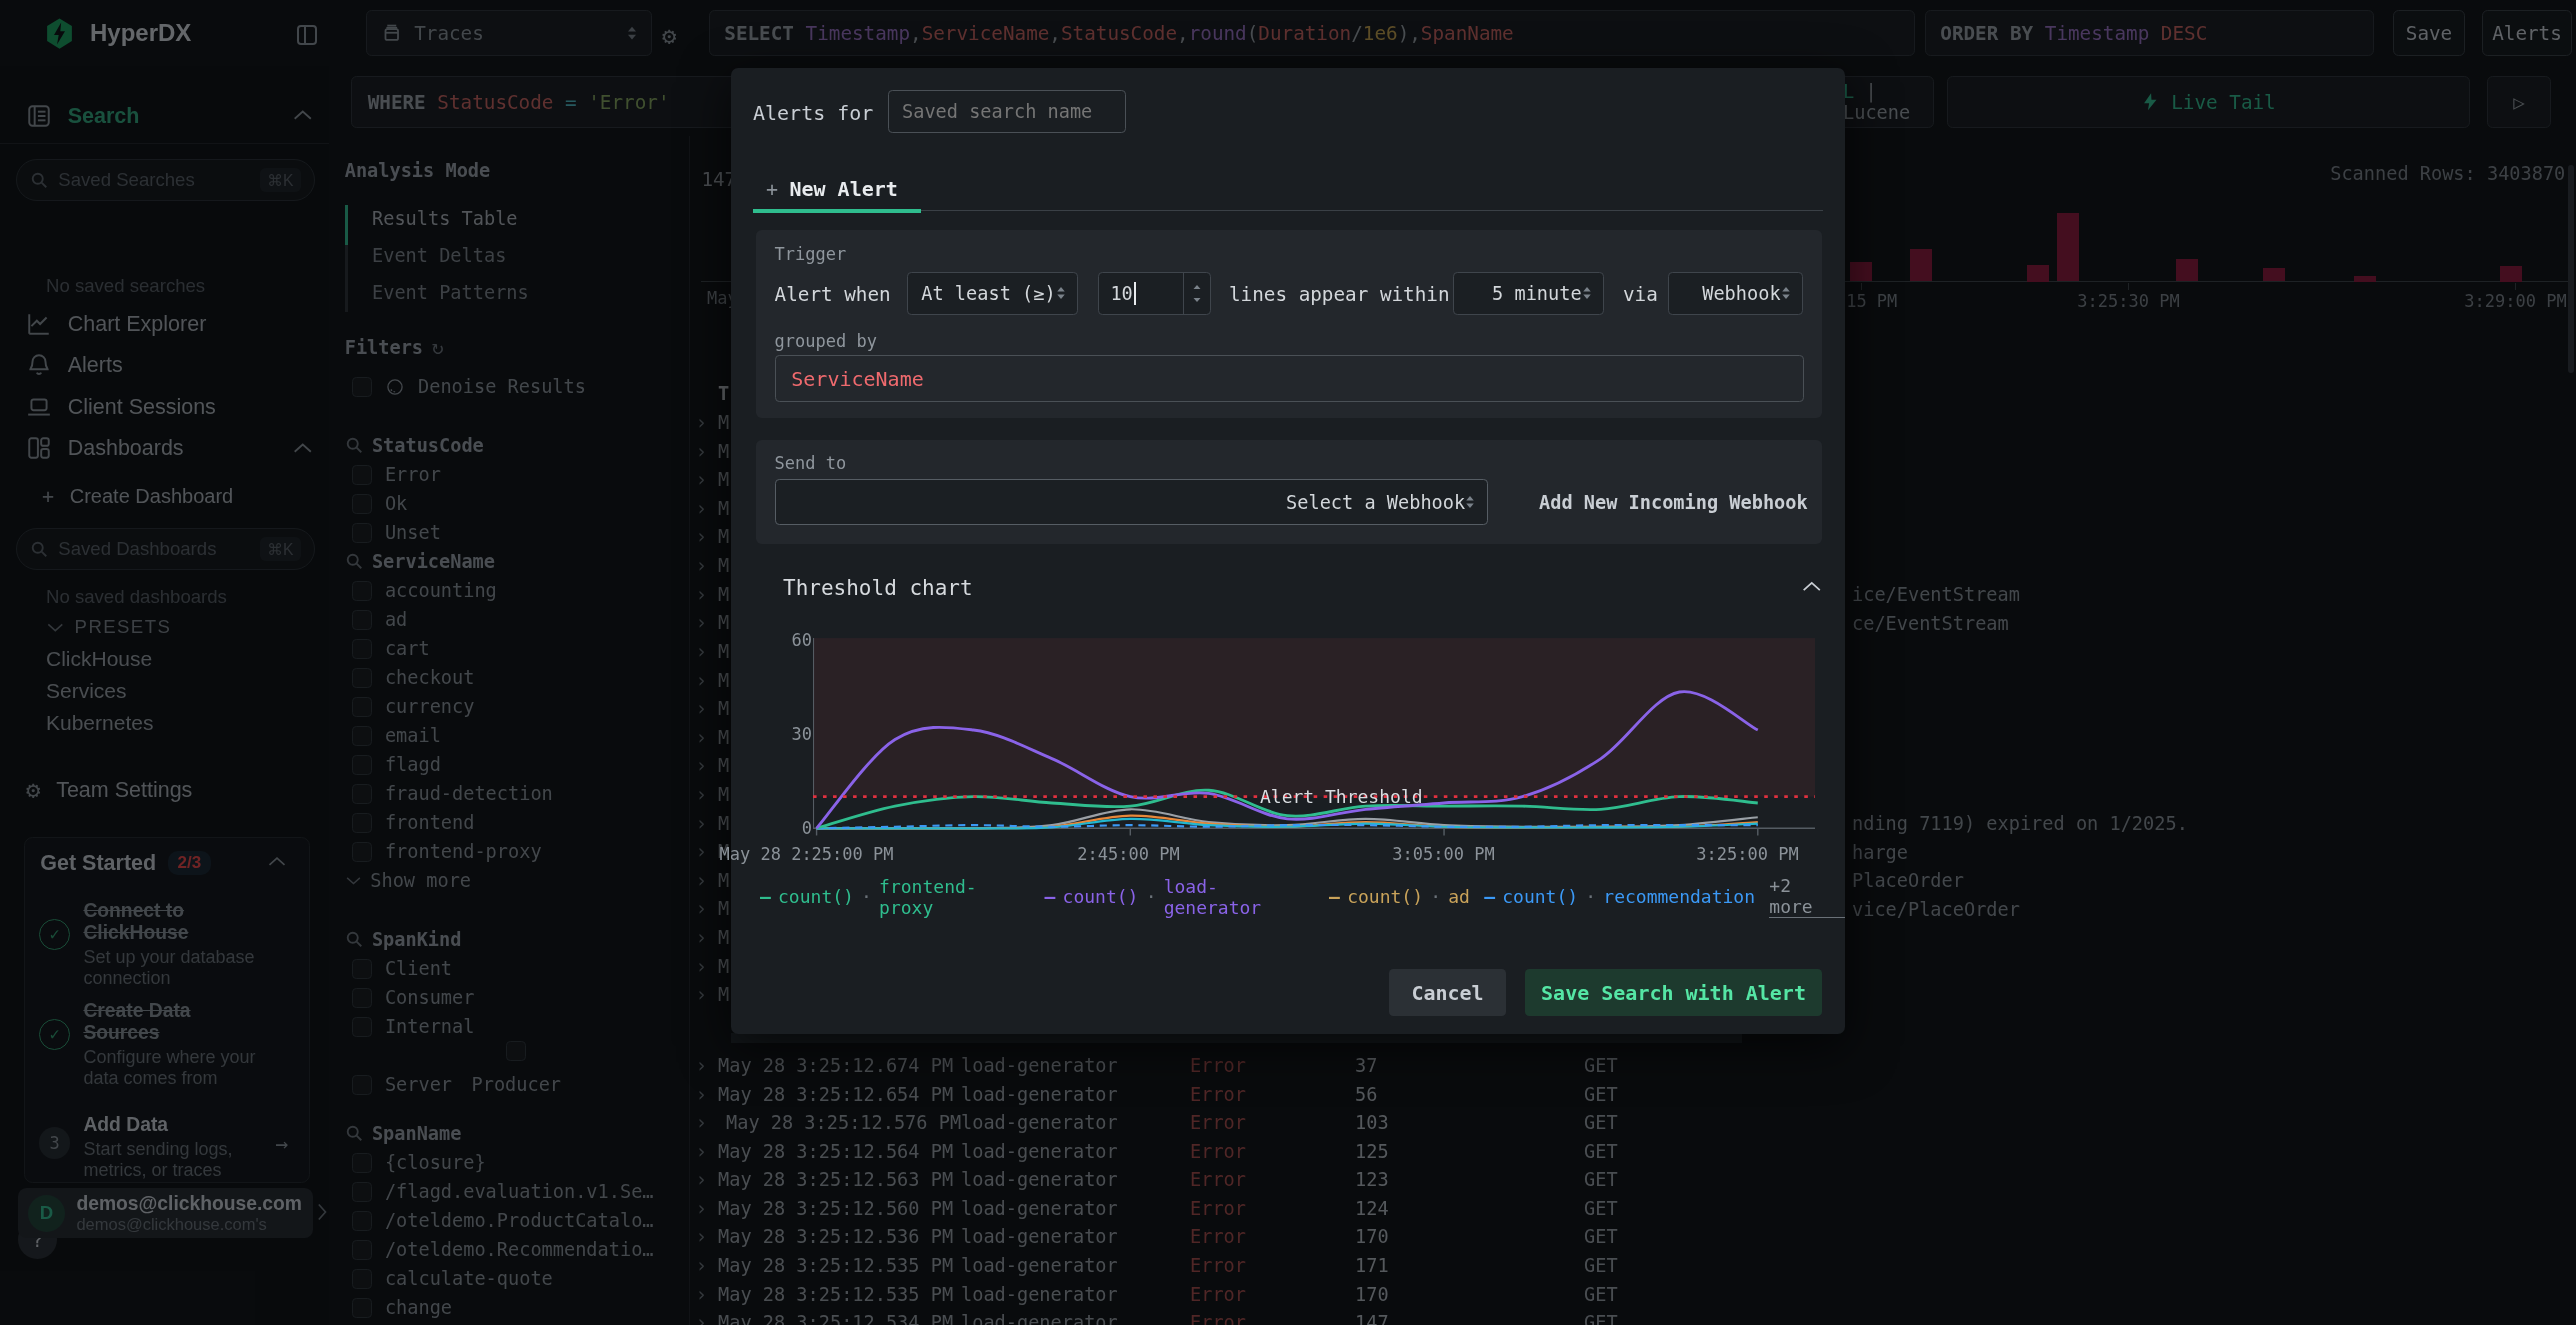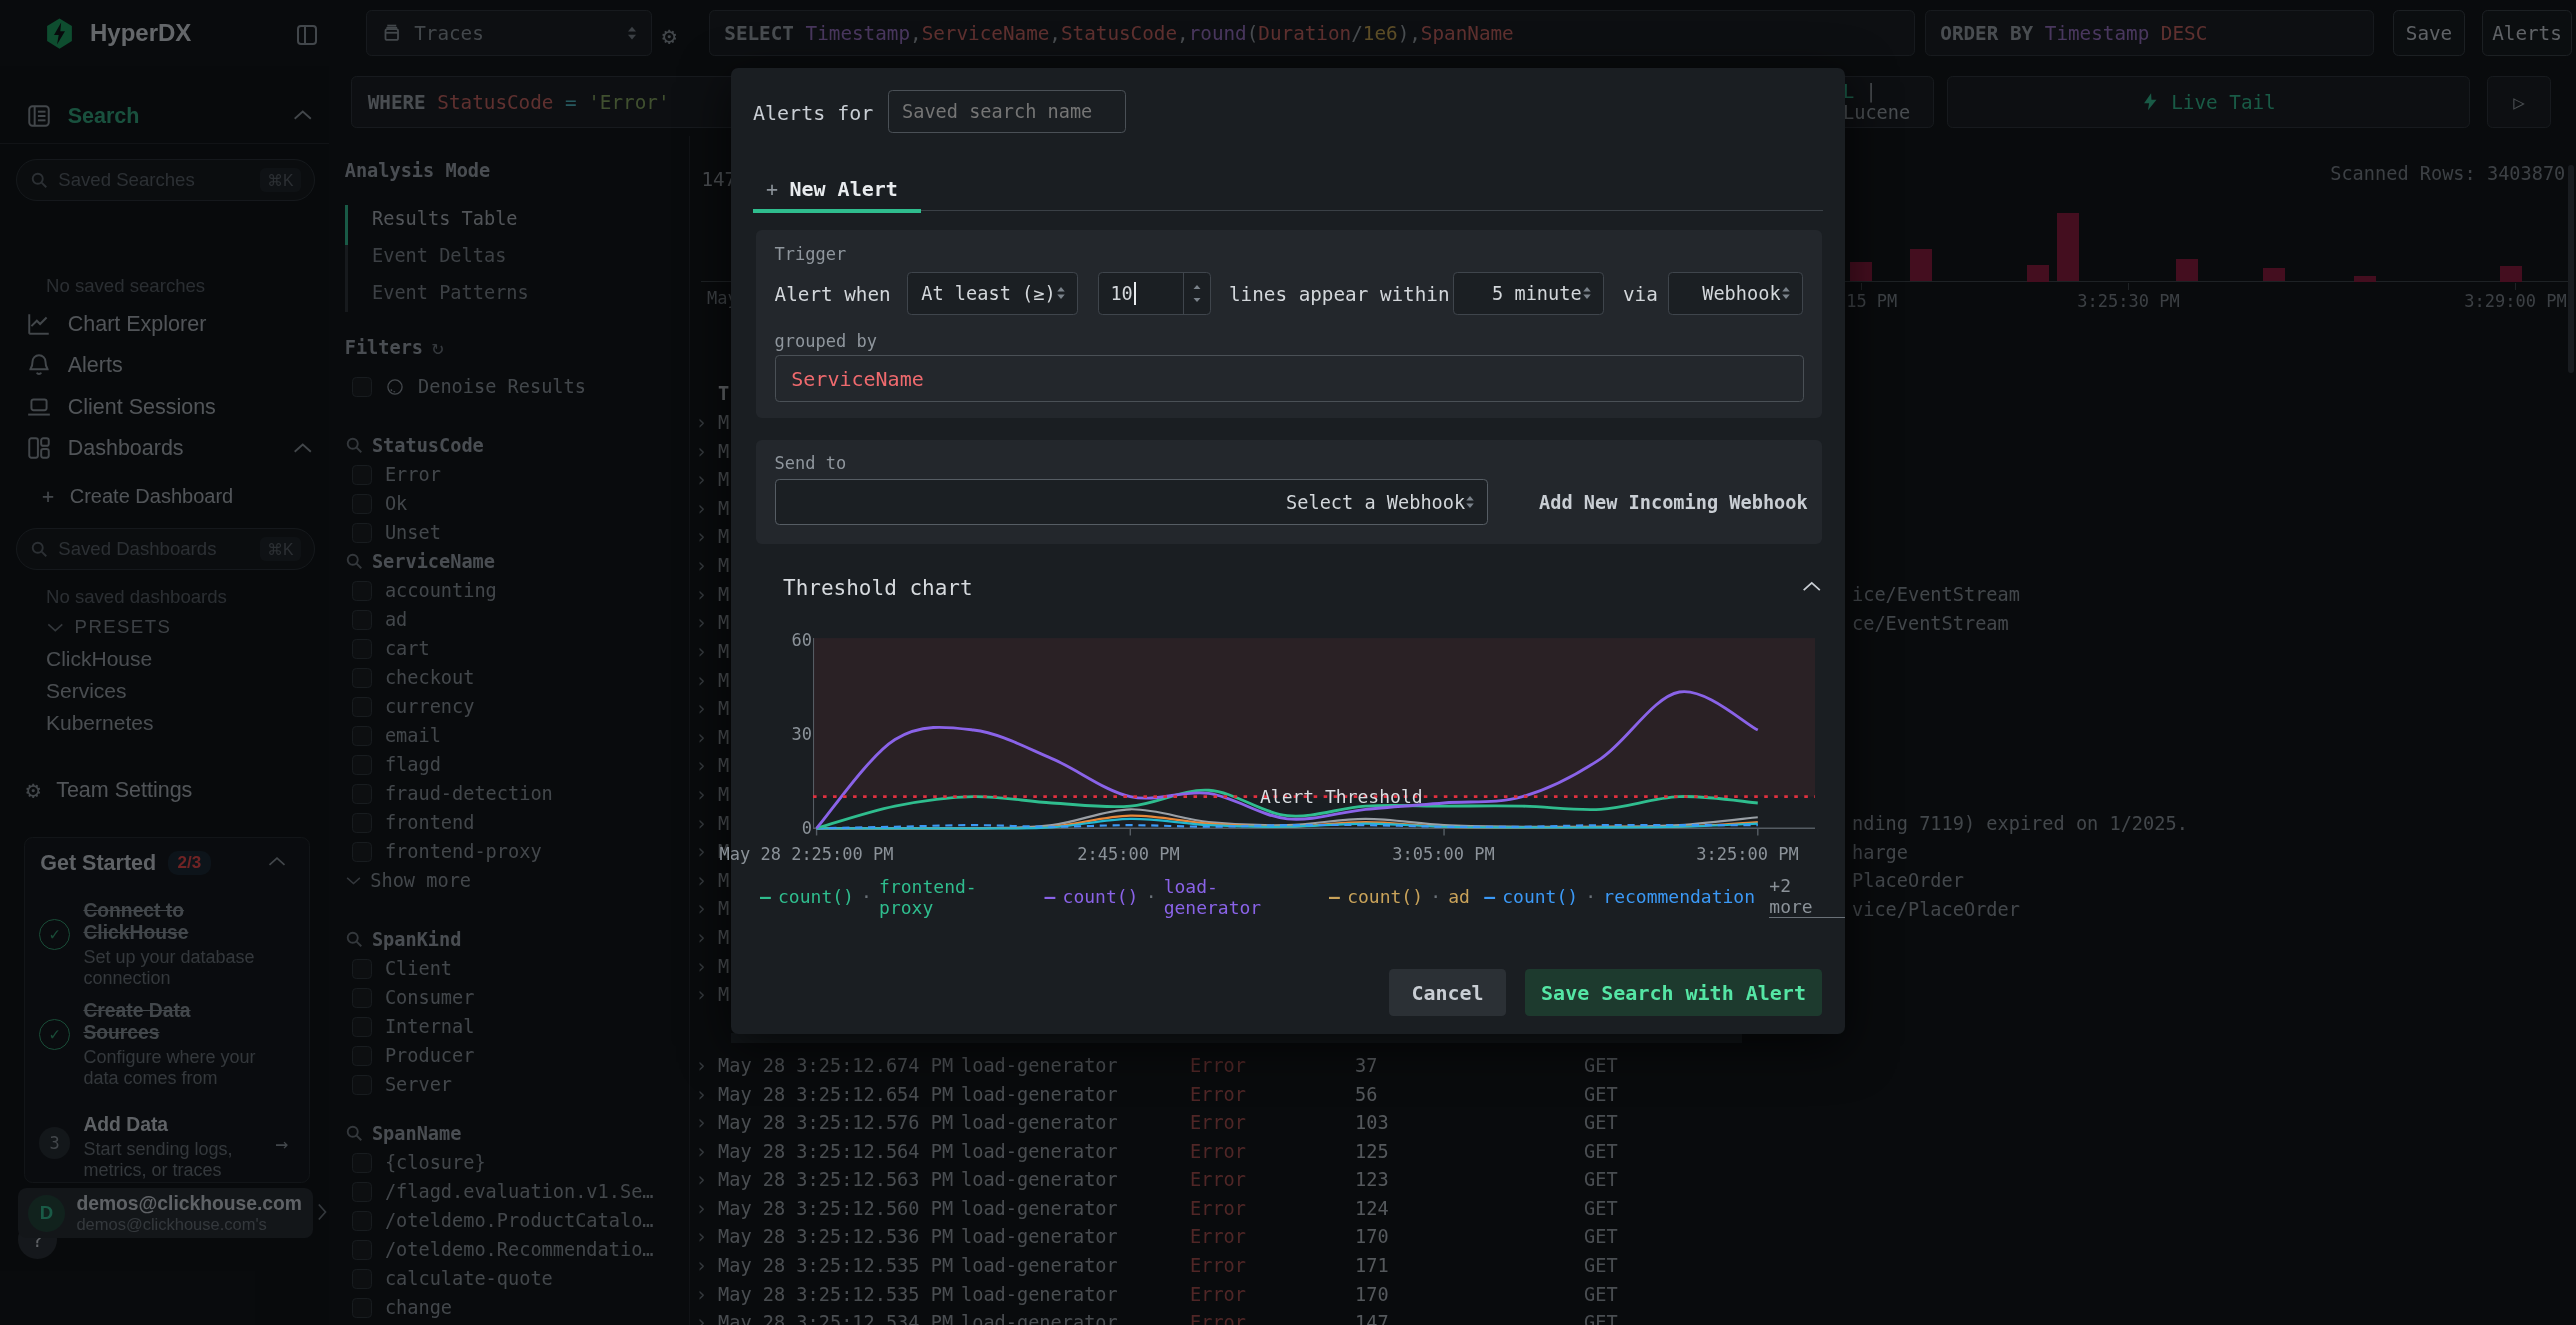--- a/index.html
+++ b/index.html
@@ -388,21 +388,21 @@
           <span>Client</span>
         </div>
         <div class="frow" style="padding-left: 7.2px;">
           <div class="chk"></div>
           <span>Consumer</span>
         </div>
         <div class="frow" style="padding-left: 7.2px;">
           <div class="chk"></div>
           <span>Internal</span>
         </div>
-        <div class="frow" style="padding-left: 7.2px;">
+        <div class="frow" style="padding-left: 7.2px; flex-direction: column;">
           <div class="chk"></div>
           <span>Producer</span>
         </div>
         <div class="frow" style="padding-left: 7.2px;">
           <div class="chk"></div>
           <span>Server</span>
         </div>
       </div>
       <div class="abs" style="left: 15.7px; top: 983px; width: 336px;">
         <div class="fheading" style="height: 29px;">
@@ -574,21 +574,21 @@
       <div class="trow abs" style="top: 944px;">
         <span style="left: 5.7px; color: rgb(106, 113, 120);">›</span>
         <span style="left: 28px;">May 28 3:25:12.654 PM</span>
         <span style="left: 271px;">load-generator</span>
         <span style="left: 500px; color: rgb(168, 74, 72);">Error</span>
         <span style="left: 665px; color: rgb(178, 184, 190);">56</span>
         <span style="left: 894px;">GET</span>
       </div>
       <div class="trow abs" style="top: 972px;">
         <span style="left: 5.7px; color: rgb(106, 113, 120);">›</span>
-        <span style="left: 28px;">May 28 3:25:12.576 PM</span>
+        <span style="left: 36px;">May 28 3:25:12.576 PM</span>
         <span style="left: 271px;">load-generator</span>
         <span style="left: 500px; color: rgb(168, 74, 72);">Error</span>
         <span style="left: 665px; color: rgb(178, 184, 190);">103</span>
         <span style="left: 894px;">GET</span>
       </div>
       <div class="trow abs" style="top: 1001px;">
         <span style="left: 5.7px; color: rgb(106, 113, 120);">›</span>
         <span style="left: 28px;">May 28 3:25:12.564 PM</span>
         <span style="left: 271px;">load-generator</span>
         <span style="left: 500px; color: rgb(168, 74, 72);">Error</span>

